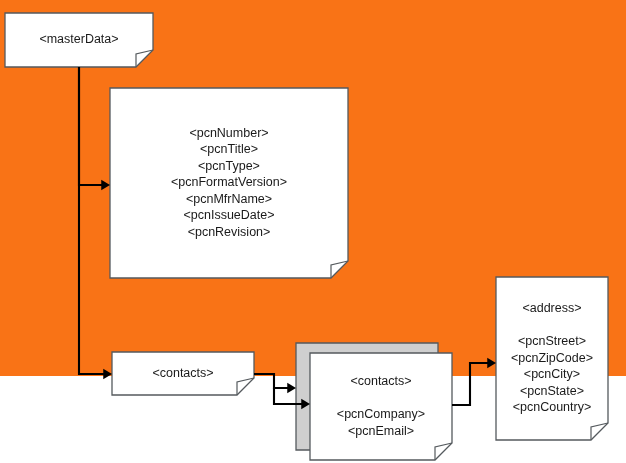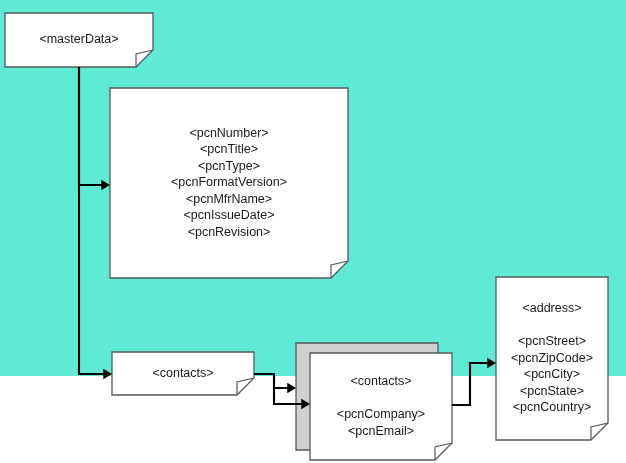--- a/index.html
+++ b/index.html
@@ -10,21 +10,21 @@
   body {
     width: 626px;
     height: 463px;
     font-family: "Liberation Sans", sans-serif;
     overflow: hidden;
   }
   #diagram-root {
     position: relative;
     width: 626px;
     height: 376px;
-    background: #5eead4;
+    background: #f97316;
   }
   svg#diagram-svg {
     display: block;
     width: 626px;
     height: 463px;
   }
   .doc-shape {
     fill: #ffffff;
     stroke: #555a5e;
     stroke-width: 1.3;

